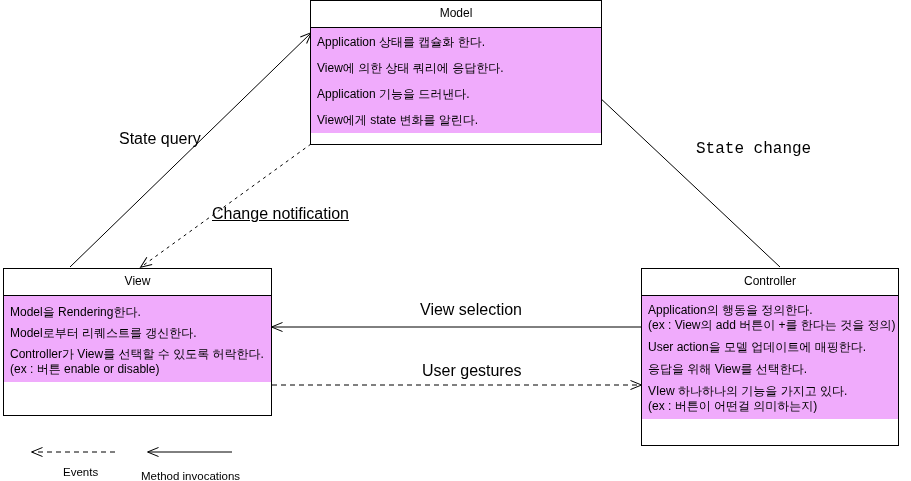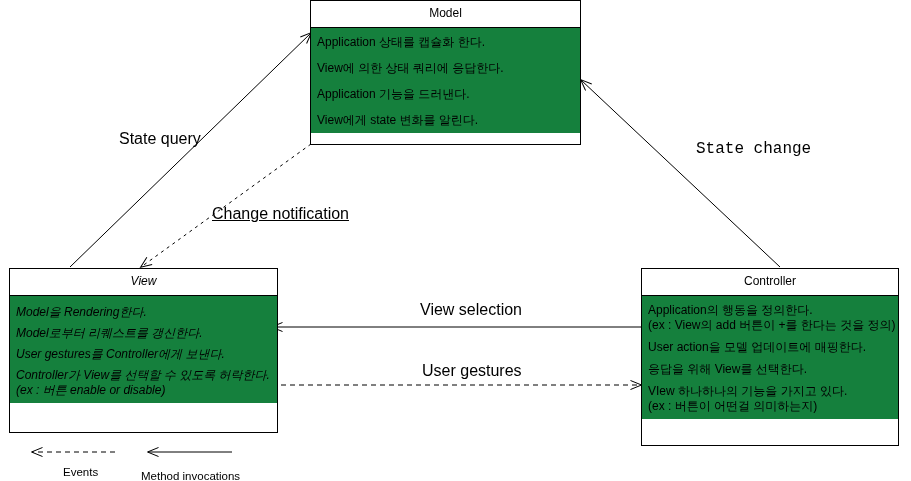--- a/index.html
+++ b/index.html
@@ -32,37 +32,37 @@
     font-size: 12px;
     line-height: 13px;
     padding: 6px 0 7px 0;
     border-bottom: 1px solid #000000;
     background: #ffffff;
     white-space: nowrap;
   }
   .node-body {
     box-sizing: border-box;
     padding: 7px 6px 6px 6px;
-    background: #15803d;
+    background: #f0abfc;
   }
   .node-line {
     font-size: 12px;
     line-height: 14px;
     white-space: nowrap;
   }
   .node-line + .node-line {
     margin-top: 12px;
   }
   .node-line .sub {
     display: block;
     margin-top: 1px;
   }
 
-  #model-node  { left: 310px; top: 0px;   width: 271px; height: 145px; }
-  #view-node   { left: 9px;   top: 268px; width: 269px; height: 165px; font-style: italic; }
+  #model-node  { left: 310px; top: 0px;   width: 292px; height: 145px; }
+  #view-node   { left: 3px;   top: 268px; width: 269px; height: 148px; }
   #ctrl-node   { left: 641px; top: 268px; width: 258px; height: 178px; }
 
   #view-node .node-body   { padding-top: 9px; }
   #view-node .node-line + .node-line { margin-top: 7px; }
   #ctrl-node .node-line + .node-line { margin-top: 8px; }
 
   
   #arrows {
     position: absolute;
     left: 0; top: 0;
@@ -144,21 +144,20 @@
       <div class="node-line">Application 기능을 드러낸다.</div>
       <div class="node-line">View에게 state 변화를 알린다.</div>
     </div>
   </div>
 
   <div class="node" id="view-node">
     <div class="node-title">View</div>
     <div class="node-body">
       <div class="node-line">Model을 Rendering한다.</div>
       <div class="node-line">Model로부터 리퀘스트를 갱신한다.</div>
-      <div class="node-line">User gestures를 Controller에게 보낸다.</div>
       <div class="node-line">
         <span>Controller가 View를 선택할 수 있도록 허락한다.</span>
         <span class="sub">(ex : 버튼 enable or disable)</span>
       </div>
     </div>
   </div>
 
   <div class="node" id="ctrl-node">
     <div class="node-title">Controller</div>
     <div class="node-body">

